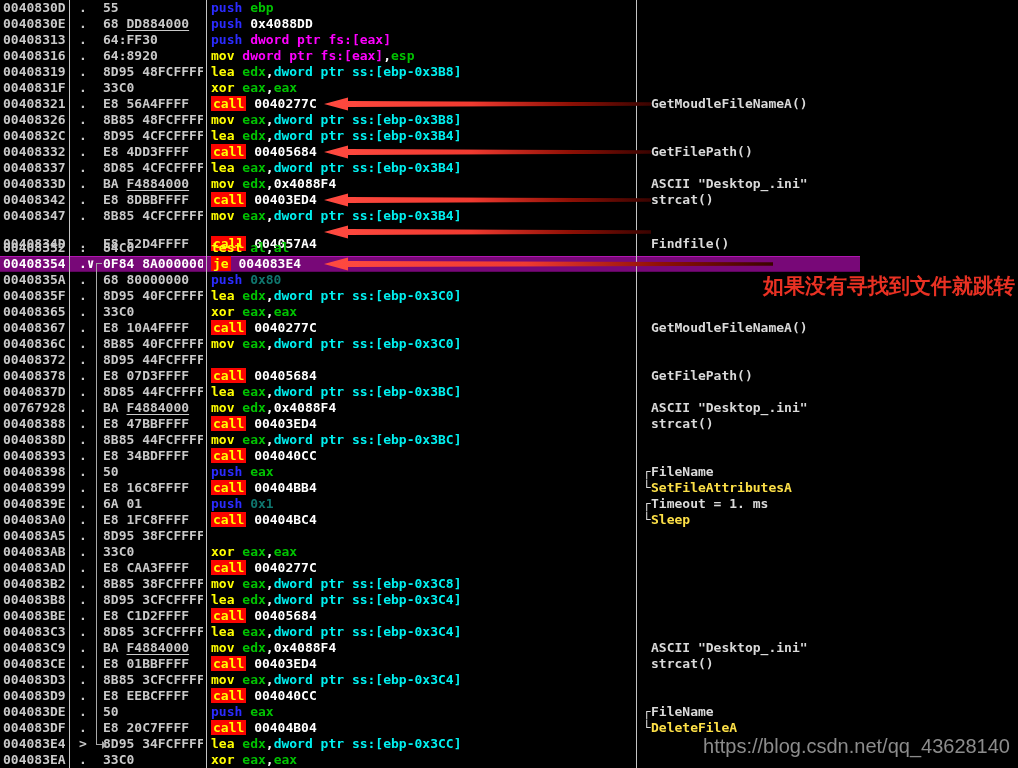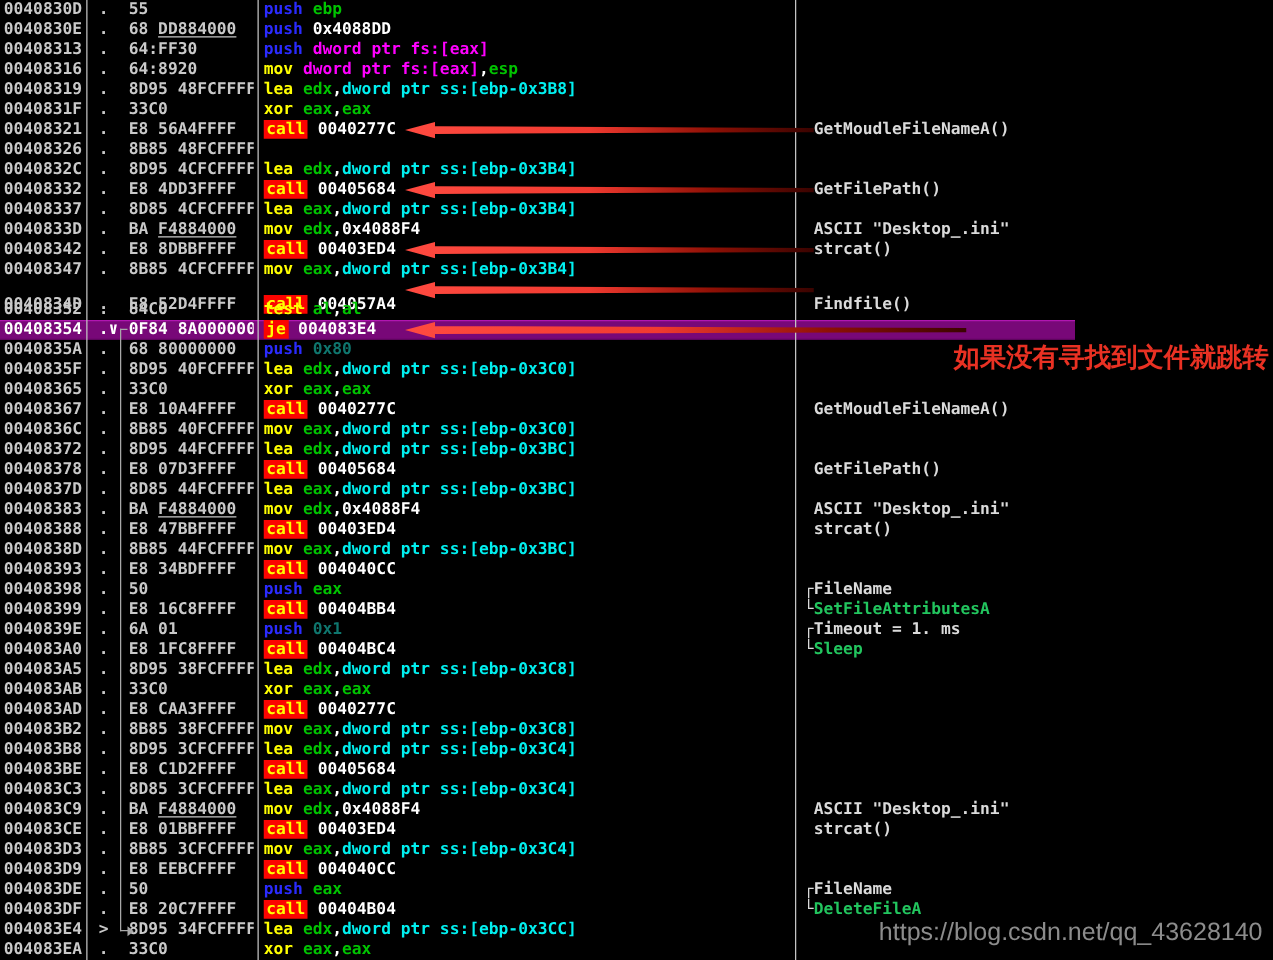--- a/index.html
+++ b/index.html
@@ -8,21 +8,21 @@
   .row{position:absolute;left:0;width:860px;height:16px;white-space:pre;}
   .row.hl{background:#780878;box-shadow:inset 0 1px 0 #b116b1, inset 0 -1px 0 #5e045e;}
   .cell{position:absolute;top:0;height:16px;}
   .addr{left:3px;color:#c9c9c9;}
   .row.hl .addr,.row.hl .bytes,.row.hl .sym{color:#ffffff;}
   .sym{left:79px;color:#c9c9c9;}
   .bytes{left:103px;width:100px;overflow:hidden;color:#c9c9c9;}
   .u{text-decoration:underline;text-underline-offset:2px;}
   .asm{left:211px;color:#dcdcdc;}
   .cmt{left:651px;color:#dadada;}
-  .cmt.red{color:#22c55e;}
+  .cmt.red{color:#fde047;}
   .br{position:absolute;left:643px;top:0;color:#dadada;}
   .t-b{color:#2b2bff}.t-y{color:#ffff00}.t-g{color:#00c300}.t-c{color:#00f0f0}
   .t-m{color:#ff00ff}.t-w{color:#ffffff}.t-o{color:#0f766e}
   .t-x{background:#fb0400;color:#ffff00;padding:0 2px;}
   .vline{position:absolute;top:0;width:1px;height:768px;background:#c4c4c4;z-index:5;}
   .jv{position:absolute;left:96px;top:263px;width:1px;height:482px;background:#a8a8a8;z-index:6;}
   .jh{position:absolute;background:#a8a8a8;height:1px;z-index:6;}
   .jtip{position:absolute;left:102px;top:741px;width:0;height:0;z-index:6;
         border-left:5px solid #a8a8a8;border-top:4px solid transparent;border-bottom:4px solid transparent;}
   .arrow{position:absolute;left:323px;height:14px;z-index:7;pointer-events:none;}
@@ -36,47 +36,47 @@
 
 <div id="screen">
   <div id="rows">
       <div class="row" style="top: 0px;"><span class="cell addr">0040830D</span><span class="cell sym">.</span><span class="cell bytes"><span>55</span></span><span class="cell asm"><span class="t-b">push </span><span class="t-g">ebp</span></span></div>
       <div class="row" style="top: 16px;"><span class="cell addr">0040830E</span><span class="cell sym">.</span><span class="cell bytes"><span>68 </span><span class="u">DD884000</span></span><span class="cell asm"><span class="t-b">push </span><span class="t-w">0x4088DD</span></span></div>
       <div class="row" style="top: 32px;"><span class="cell addr">00408313</span><span class="cell sym">.</span><span class="cell bytes"><span>64:FF30</span></span><span class="cell asm"><span class="t-b">push </span><span class="t-m">dword ptr fs:[eax]</span></span></div>
       <div class="row" style="top: 48px;"><span class="cell addr">00408316</span><span class="cell sym">.</span><span class="cell bytes"><span>64:8920</span></span><span class="cell asm"><span class="t-y">mov </span><span class="t-m">dword ptr fs:[eax]</span><span class="t-w">,</span><span class="t-g">esp</span></span></div>
       <div class="row" style="top: 64px;"><span class="cell addr">00408319</span><span class="cell sym">.</span><span class="cell bytes"><span>8D95 48FCFFFF</span></span><span class="cell asm"><span class="t-y">lea </span><span class="t-g">edx</span><span class="t-w">,</span><span class="t-c">dword ptr ss:[ebp-0x3B8]</span></span></div>
       <div class="row" style="top: 80px;"><span class="cell addr">0040831F</span><span class="cell sym">.</span><span class="cell bytes"><span>33C0</span></span><span class="cell asm"><span class="t-y">xor </span><span class="t-g">eax</span><span class="t-w">,</span><span class="t-g">eax</span></span></div>
       <div class="row" style="top: 96px; padding-left: 14px;"><span class="cell addr">00408321</span><span class="cell sym">.</span><span class="cell bytes"><span>E8 56A4FFFF</span></span><span class="cell asm"><span class="t-x">call</span><span class="t-w"> 0040277C</span></span><span class="cell cmt">GetMoudleFileNameA()</span></div>
-      <div class="row" style="top: 112px;"><span class="cell addr">00408326</span><span class="cell sym">.</span><span class="cell bytes"><span>8B85 48FCFFFF</span></span></div>
+      <div class="row" style="top: 112px;"><span class="cell addr">00408326</span><span class="cell sym">.</span><span class="cell bytes"><span>8B85 48FCFFFF</span></span><span class="cell asm"><span class="t-y">mov </span><span class="t-g">eax</span><span class="t-w">,</span><span class="t-c">dword ptr ss:[ebp-0x3B8]</span></span></div>
       <div class="row" style="top: 128px;"><span class="cell addr">0040832C</span><span class="cell sym">.</span><span class="cell bytes"><span>8D95 4CFCFFFF</span></span><span class="cell asm"><span class="t-y">lea </span><span class="t-g">edx</span><span class="t-w">,</span><span class="t-c">dword ptr ss:[ebp-0x3B4]</span></span></div>
       <div class="row" style="top: 144px;"><span class="cell addr">00408332</span><span class="cell sym">.</span><span class="cell bytes"><span>E8 4DD3FFFF</span></span><span class="cell asm"><span class="t-x">call</span><span class="t-w"> 00405684</span></span><span class="cell cmt">GetFilePath()</span></div>
       <div class="row" style="top: 160px;"><span class="cell addr">00408337</span><span class="cell sym">.</span><span class="cell bytes"><span>8D85 4CFCFFFF</span></span><span class="cell asm"><span class="t-y">lea </span><span class="t-g">eax</span><span class="t-w">,</span><span class="t-c">dword ptr ss:[ebp-0x3B4]</span></span></div>
       <div class="row" style="top: 176px;"><span class="cell addr">0040833D</span><span class="cell sym">.</span><span class="cell bytes"><span>BA </span><span class="u">F4884000</span></span><span class="cell asm"><span class="t-y">mov </span><span class="t-g">edx</span><span class="t-w">,</span><span class="t-w">0x4088F4</span></span><span class="cell cmt">ASCII "Desktop_.ini"</span></div>
       <div class="row" style="top: 192px;"><span class="cell addr">00408342</span><span class="cell sym">.</span><span class="cell bytes"><span>E8 8DBBFFFF</span></span><span class="cell asm"><span class="t-x">call</span><span class="t-w"> 00403ED4</span></span><span class="cell cmt">strcat()</span></div>
       <div class="row" style="top: 208px;"><span class="cell addr">00408347</span><span class="cell sym">.</span><span class="cell bytes"><span>8B85 4CFCFFFF</span></span><span class="cell asm"><span class="t-y">mov </span><span class="t-g">eax</span><span class="t-w">,</span><span class="t-c">dword ptr ss:[ebp-0x3B4]</span></span></div>
       <div class="row" style="top: 236px; padding-left: 40px;"><span class="cell addr">0040834D</span><span class="cell sym">.</span><span class="cell bytes"><span>E8 52D4FFFF</span></span><span class="cell asm"><span class="t-x">call</span><span class="t-w"> 004057A4</span></span><span class="cell cmt">Findfile()</span></div>
       <div class="row" style="top: 240px;"><span class="cell addr">00408352</span><span class="cell sym">.</span><span class="cell bytes"><span>84C0</span></span><span class="cell asm"><span class="t-y">test </span><span class="t-g">al</span><span class="t-w">,</span><span class="t-g">al</span></span></div>
       <div class="row hl" style="top: 256px;"><span class="cell addr">00408354</span><span class="cell sym">.∨</span><span class="cell bytes"><span>0F84 8A000000</span></span><span class="cell asm"><span class="t-x">je</span><span class="t-w"> 004083E4</span></span></div>
       <div class="row" style="top: 272px;"><span class="cell addr">0040835A</span><span class="cell sym">.</span><span class="cell bytes"><span>68 80000000</span></span><span class="cell asm"><span class="t-b">push </span><span class="t-o">0x80</span></span></div>
       <div class="row" style="top: 288px;"><span class="cell addr">0040835F</span><span class="cell sym">.</span><span class="cell bytes"><span>8D95 40FCFFFF</span></span><span class="cell asm"><span class="t-y">lea </span><span class="t-g">edx</span><span class="t-w">,</span><span class="t-c">dword ptr ss:[ebp-0x3C0]</span></span></div>
       <div class="row" style="top: 304px;"><span class="cell addr">00408365</span><span class="cell sym">.</span><span class="cell bytes"><span>33C0</span></span><span class="cell asm"><span class="t-y">xor </span><span class="t-g">eax</span><span class="t-w">,</span><span class="t-g">eax</span></span></div>
       <div class="row" style="top: 320px;"><span class="cell addr">00408367</span><span class="cell sym">.</span><span class="cell bytes"><span>E8 10A4FFFF</span></span><span class="cell asm"><span class="t-x">call</span><span class="t-w"> 0040277C</span></span><span class="cell cmt">GetMoudleFileNameA()</span></div>
       <div class="row" style="top: 336px;"><span class="cell addr">0040836C</span><span class="cell sym">.</span><span class="cell bytes"><span>8B85 40FCFFFF</span></span><span class="cell asm"><span class="t-y">mov </span><span class="t-g">eax</span><span class="t-w">,</span><span class="t-c">dword ptr ss:[ebp-0x3C0]</span></span></div>
-      <div class="row" style="top: 352px;"><span class="cell addr">00408372</span><span class="cell sym">.</span><span class="cell bytes"><span>8D95 44FCFFFF</span></span><span class="cell asm"><span class="t-y">lea </span><span class="t-g">edx</span><span class="t-w">,</span><span class="t-c">dword ptr ss:[ebp-0x3BC]</span></span></div>
+      <div class="row" style="top: 352px;"><span class="cell addr">00408372</span><span class="cell sym">.</span><span class="cell bytes"><span>8D95 44FCFFFF</span></span></div>
       <div class="row" style="top: 368px;"><span class="cell addr">00408378</span><span class="cell sym">.</span><span class="cell bytes"><span>E8 07D3FFFF</span></span><span class="cell asm"><span class="t-x">call</span><span class="t-w"> 00405684</span></span><span class="cell cmt">GetFilePath()</span></div>
       <div class="row" style="top: 384px;"><span class="cell addr">0040837D</span><span class="cell sym">.</span><span class="cell bytes"><span>8D85 44FCFFFF</span></span><span class="cell asm"><span class="t-y">lea </span><span class="t-g">eax</span><span class="t-w">,</span><span class="t-c">dword ptr ss:[ebp-0x3BC]</span></span></div>
-      <div class="row" style="top: 400px;"><span class="cell addr">00408383</span><span class="cell sym">.</span><span class="cell bytes"><span>BA </span><span class="u">F4884000</span></span><span class="cell asm"><span class="t-y">mov </span><span class="t-g">edx</span><span class="t-w">,</span><span class="t-w">0x4088F4</span></span><span class="cell cmt">ASCII "Desktop_.ini"</span></div>
+      <div class="row" style="top: 400px;"><span class="cell addr">00767928</span><span class="cell sym">.</span><span class="cell bytes"><span>BA </span><span class="u">F4884000</span></span><span class="cell asm"><span class="t-y">mov </span><span class="t-g">edx</span><span class="t-w">,</span><span class="t-w">0x4088F4</span></span><span class="cell cmt">ASCII "Desktop_.ini"</span></div>
       <div class="row" style="top: 416px;"><span class="cell addr">00408388</span><span class="cell sym">.</span><span class="cell bytes"><span>E8 47BBFFFF</span></span><span class="cell asm"><span class="t-x">call</span><span class="t-w"> 00403ED4</span></span><span class="cell cmt">strcat()</span></div>
       <div class="row" style="top: 432px;"><span class="cell addr">0040838D</span><span class="cell sym">.</span><span class="cell bytes"><span>8B85 44FCFFFF</span></span><span class="cell asm"><span class="t-y">mov </span><span class="t-g">eax</span><span class="t-w">,</span><span class="t-c">dword ptr ss:[ebp-0x3BC]</span></span></div>
       <div class="row" style="top: 448px;"><span class="cell addr">00408393</span><span class="cell sym">.</span><span class="cell bytes"><span>E8 34BDFFFF</span></span><span class="cell asm"><span class="t-x">call</span><span class="t-w"> 004040CC</span></span></div>
       <div class="row" style="top: 464px; padding-left: 15px;"><span class="cell addr">00408398</span><span class="cell sym">.</span><span class="cell bytes"><span>50</span></span><span class="cell asm"><span class="t-b">push </span><span class="t-g">eax</span></span><span class="br">┌</span><span class="cell cmt">FileName</span></div>
       <div class="row" style="top: 480px;"><span class="cell addr">00408399</span><span class="cell sym">.</span><span class="cell bytes"><span>E8 16C8FFFF</span></span><span class="cell asm"><span class="t-x">call</span><span class="t-w"> 00404BB4</span></span><span class="br">└</span><span class="cell cmt red">SetFileAttributesA</span></div>
       <div class="row" style="top: 496px;"><span class="cell addr">0040839E</span><span class="cell sym">.</span><span class="cell bytes"><span>6A 01</span></span><span class="cell asm"><span class="t-b">push </span><span class="t-o">0x1</span></span><span class="br">┌</span><span class="cell cmt">Timeout = 1. ms</span></div>
       <div class="row" style="top: 512px;"><span class="cell addr">004083A0</span><span class="cell sym">.</span><span class="cell bytes"><span>E8 1FC8FFFF</span></span><span class="cell asm"><span class="t-x">call</span><span class="t-w"> 00404BC4</span></span><span class="br">└</span><span class="cell cmt red">Sleep</span></div>
-      <div class="row" style="top: 528px;"><span class="cell addr">004083A5</span><span class="cell sym">.</span><span class="cell bytes"><span>8D95 38FCFFFF</span></span><span class="cell asm"><span class="t-y">lea </span><span class="t-g">edx</span><span class="t-w">,</span><span class="t-c">dword ptr ss:[ebp-0x3C8]</span></span></div>
+      <div class="row" style="top: 528px;"><span class="cell addr">004083A5</span><span class="cell sym">.</span><span class="cell bytes"><span>8D95 38FCFFFF</span></span></div>
       <div class="row" style="top: 544px;"><span class="cell addr">004083AB</span><span class="cell sym">.</span><span class="cell bytes"><span>33C0</span></span><span class="cell asm"><span class="t-y">xor </span><span class="t-g">eax</span><span class="t-w">,</span><span class="t-g">eax</span></span></div>
       <div class="row" style="top: 560px;"><span class="cell addr">004083AD</span><span class="cell sym">.</span><span class="cell bytes"><span>E8 CAA3FFFF</span></span><span class="cell asm"><span class="t-x">call</span><span class="t-w"> 0040277C</span></span></div>
       <div class="row" style="top: 576px;"><span class="cell addr">004083B2</span><span class="cell sym">.</span><span class="cell bytes"><span>8B85 38FCFFFF</span></span><span class="cell asm"><span class="t-y">mov </span><span class="t-g">eax</span><span class="t-w">,</span><span class="t-c">dword ptr ss:[ebp-0x3C8]</span></span></div>
       <div class="row" style="top: 592px;"><span class="cell addr">004083B8</span><span class="cell sym">.</span><span class="cell bytes"><span>8D95 3CFCFFFF</span></span><span class="cell asm"><span class="t-y">lea </span><span class="t-g">edx</span><span class="t-w">,</span><span class="t-c">dword ptr ss:[ebp-0x3C4]</span></span></div>
       <div class="row" style="top: 608px;"><span class="cell addr">004083BE</span><span class="cell sym">.</span><span class="cell bytes"><span>E8 C1D2FFFF</span></span><span class="cell asm"><span class="t-x">call</span><span class="t-w"> 00405684</span></span></div>
       <div class="row" style="top: 624px;"><span class="cell addr">004083C3</span><span class="cell sym">.</span><span class="cell bytes"><span>8D85 3CFCFFFF</span></span><span class="cell asm"><span class="t-y">lea </span><span class="t-g">eax</span><span class="t-w">,</span><span class="t-c">dword ptr ss:[ebp-0x3C4]</span></span></div>
       <div class="row" style="top: 640px;"><span class="cell addr">004083C9</span><span class="cell sym">.</span><span class="cell bytes"><span>BA </span><span class="u">F4884000</span></span><span class="cell asm"><span class="t-y">mov </span><span class="t-g">edx</span><span class="t-w">,</span><span class="t-w">0x4088F4</span></span><span class="cell cmt">ASCII "Desktop_.ini"</span></div>
       <div class="row" style="top: 656px;"><span class="cell addr">004083CE</span><span class="cell sym">.</span><span class="cell bytes"><span>E8 01BBFFFF</span></span><span class="cell asm"><span class="t-x">call</span><span class="t-w"> 00403ED4</span></span><span class="cell cmt">strcat()</span></div>
       <div class="row" style="top: 672px;"><span class="cell addr">004083D3</span><span class="cell sym">.</span><span class="cell bytes"><span>8B85 3CFCFFFF</span></span><span class="cell asm"><span class="t-y">mov </span><span class="t-g">eax</span><span class="t-w">,</span><span class="t-c">dword ptr ss:[ebp-0x3C4]</span></span></div>
       <div class="row" style="top: 688px;"><span class="cell addr">004083D9</span><span class="cell sym">.</span><span class="cell bytes"><span>E8 EEBCFFFF</span></span><span class="cell asm"><span class="t-x">call</span><span class="t-w"> 004040CC</span></span></div>

